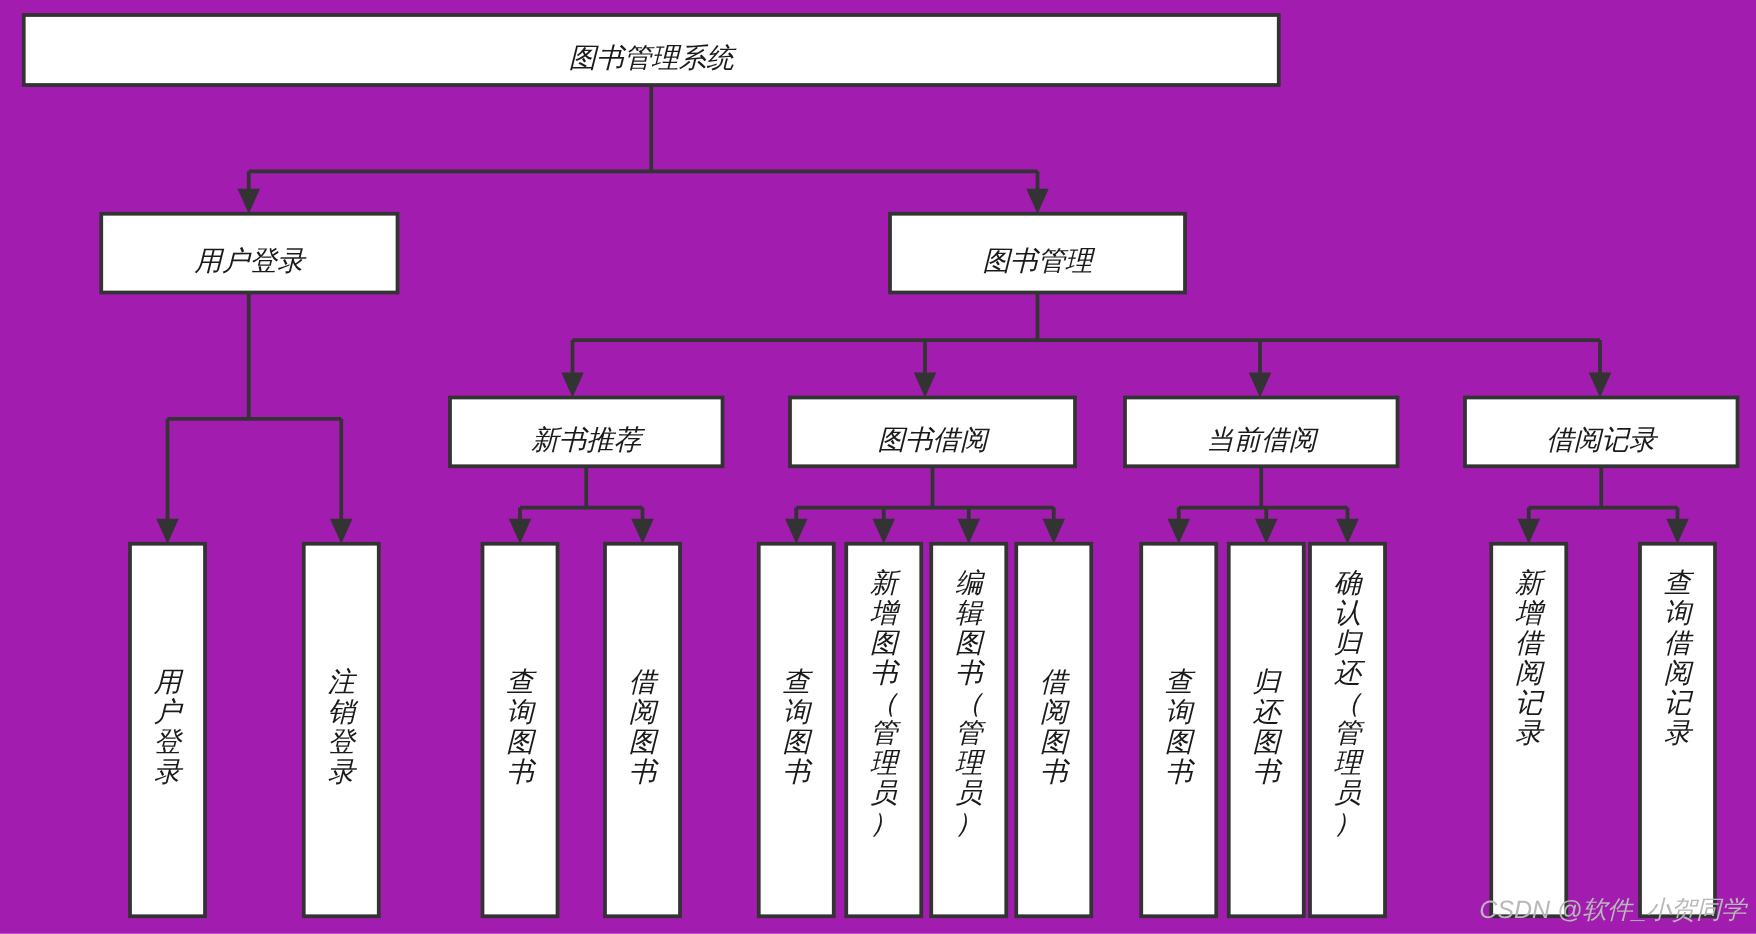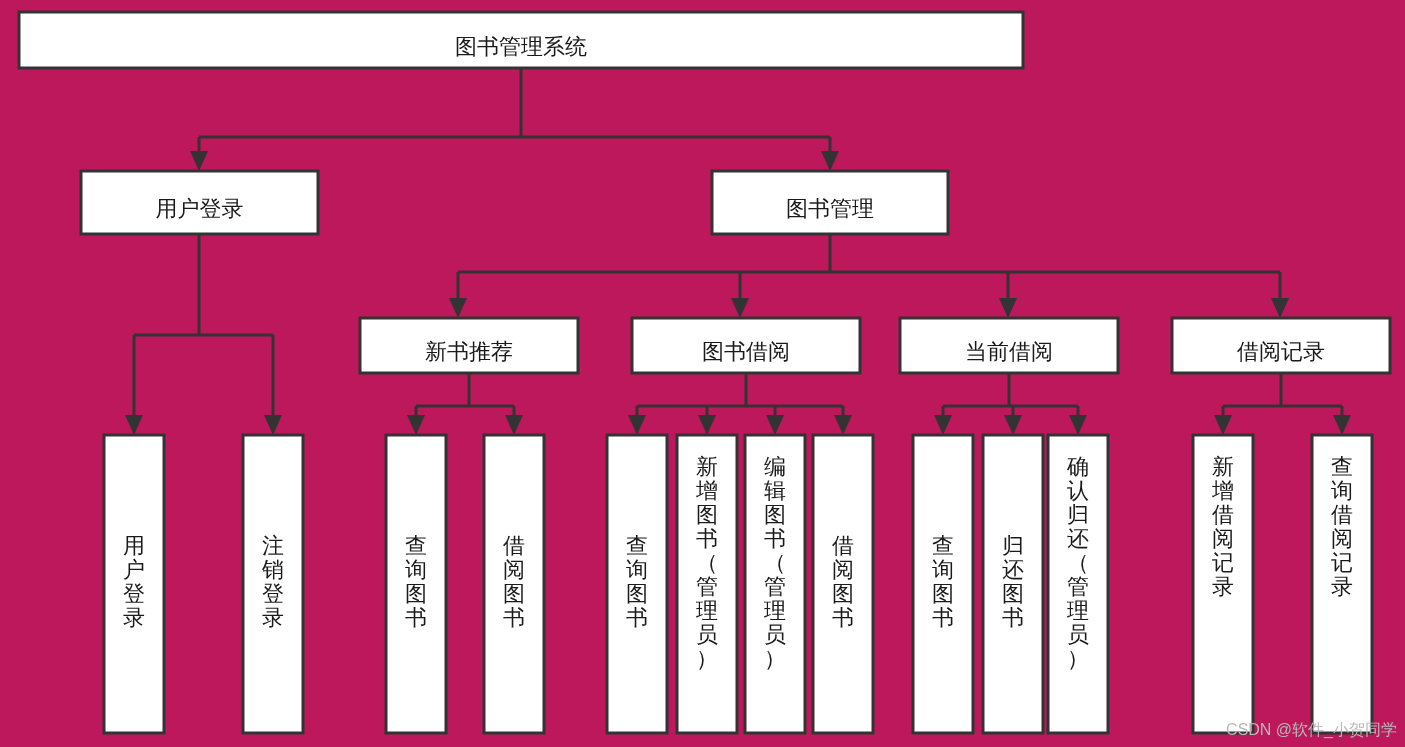--- a/index.html
+++ b/index.html
@@ -12,21 +12,22 @@
     font-family: "Liberation Sans", "DejaVu Sans", sans-serif;
     width: 1405px;
     height: 747px;
     overflow: hidden;
     position: relative;
   }
   #diagram-root {
     position: relative;
     width: 1405px;
     height: 747px;
-    background: #be185d;
+    background: #a21caf;
+    font-style: italic;
   }
   svg.diagram-canvas {
     position: absolute;
     left: 0;
     top: 0;
     width: 1405px;
     height: 747px;
     display: block;
   }
   .node-box {
@@ -48,21 +49,21 @@
   }
   .arrow-head {
     fill: #333333;
     stroke: none;
   }
   .watermark-text {
     position: absolute;
     right: 8px;
     bottom: 6px;
     font-family: "Liberation Sans", "DejaVu Sans", sans-serif;
-    font-size: 16px;
+    font-size: 20px;
     color: #b8b8b8;
     white-space: nowrap;
     pointer-events: none;
     user-select: none;
   }
 </style>
 </head>
 <body>
 
 <div id="diagram-root">

